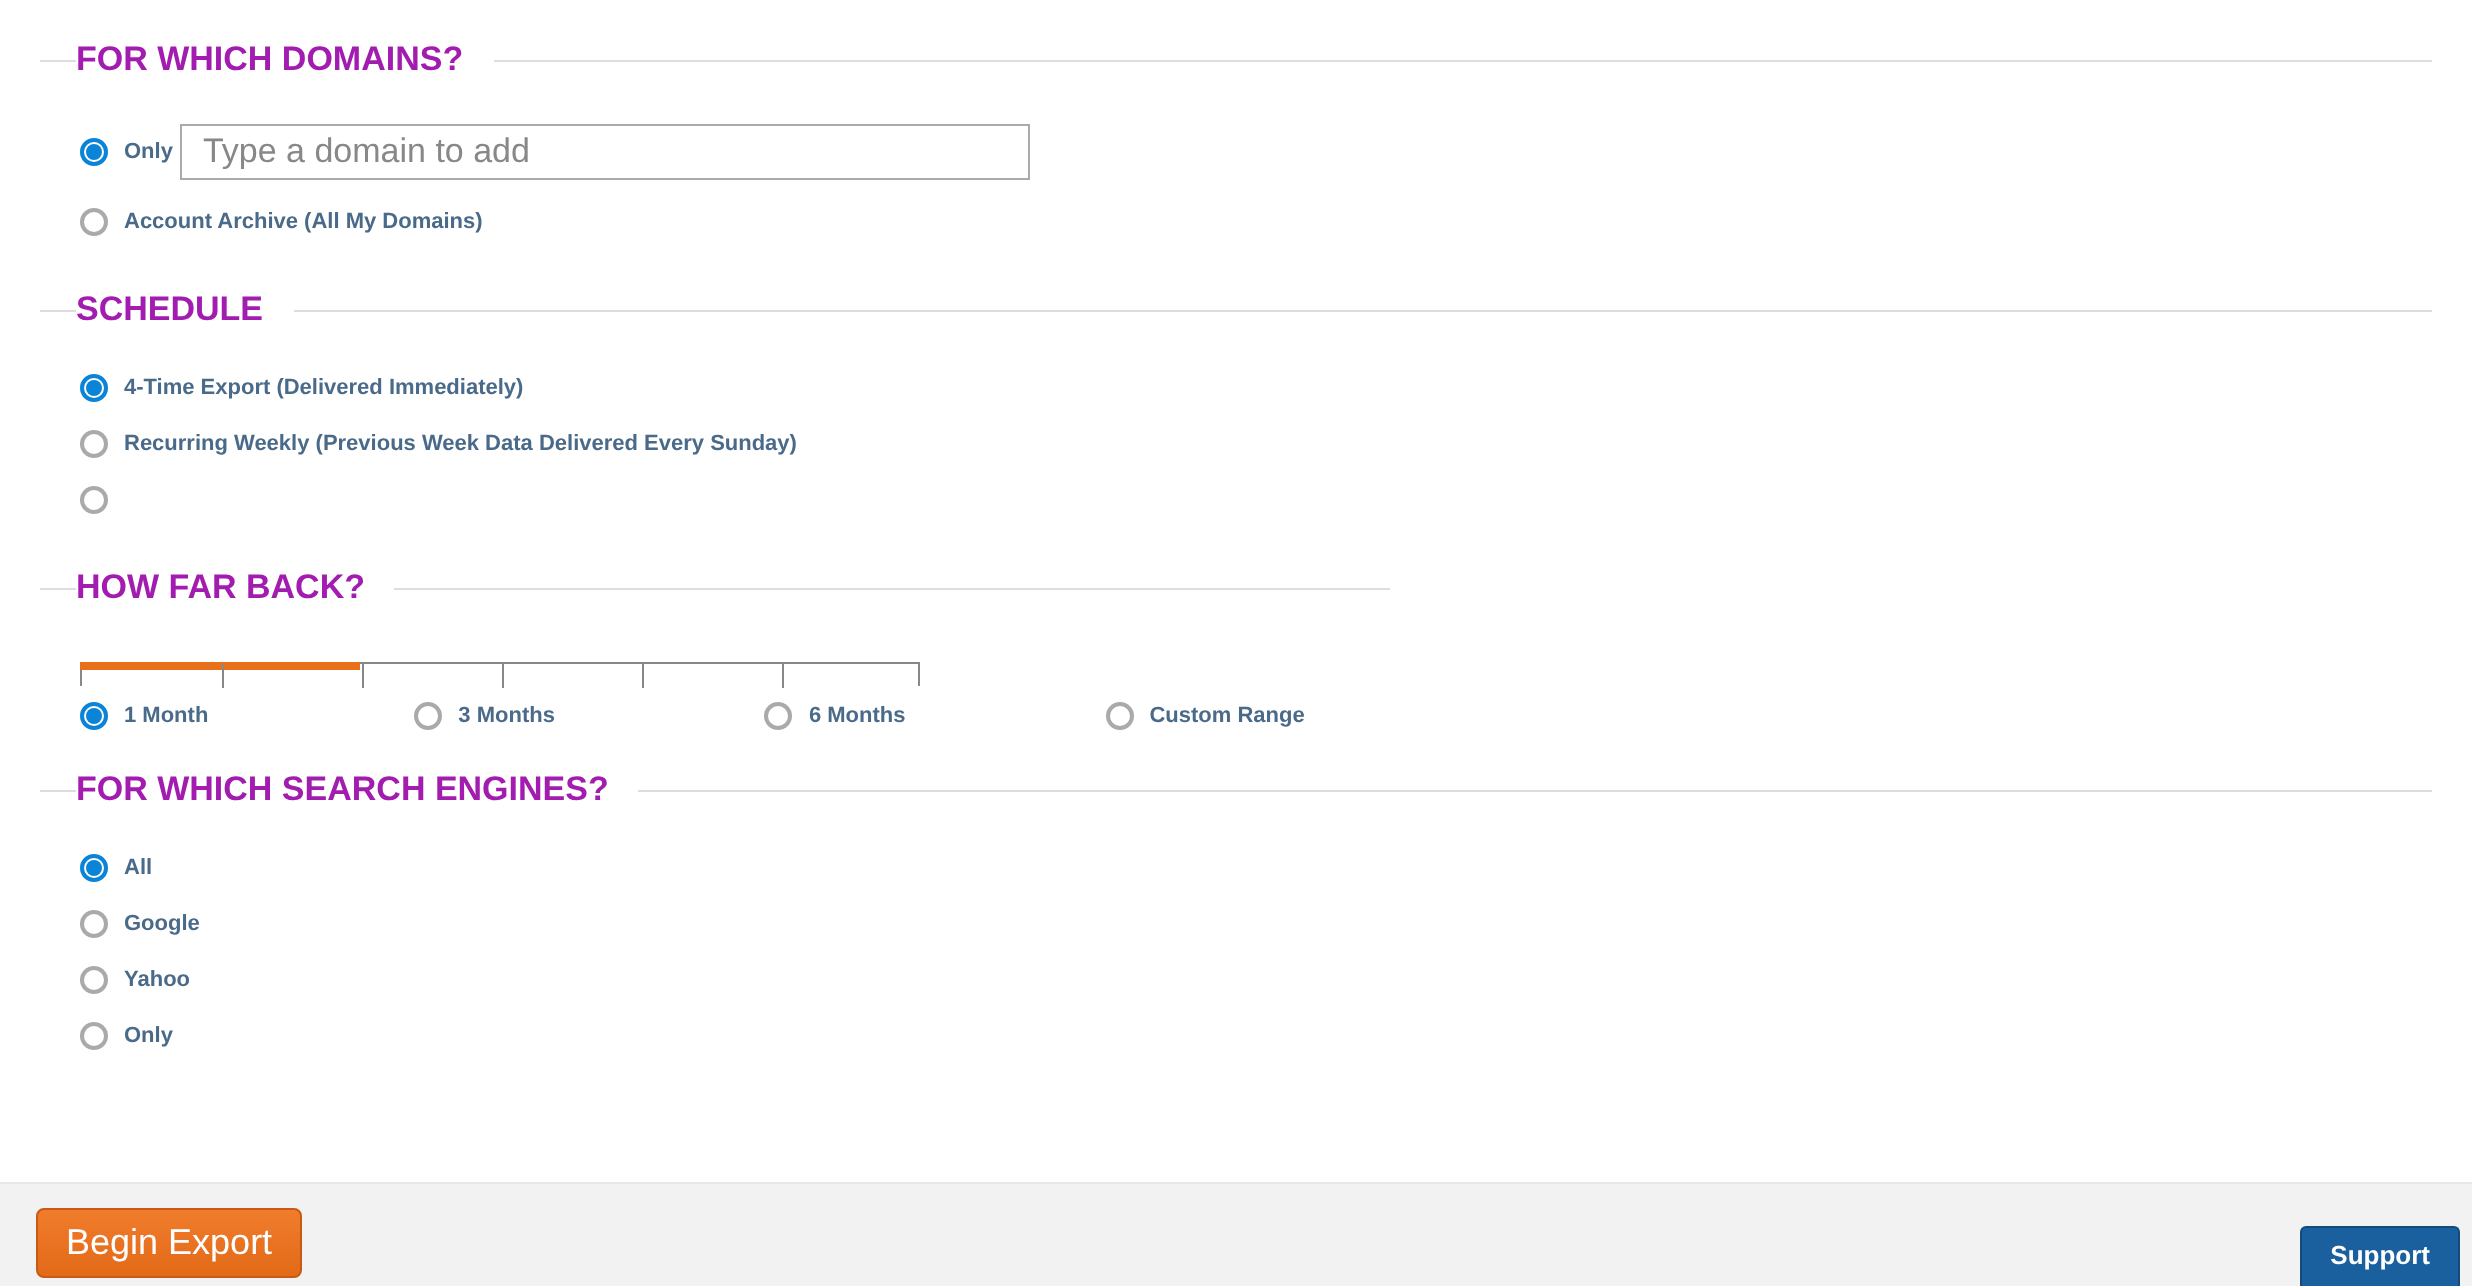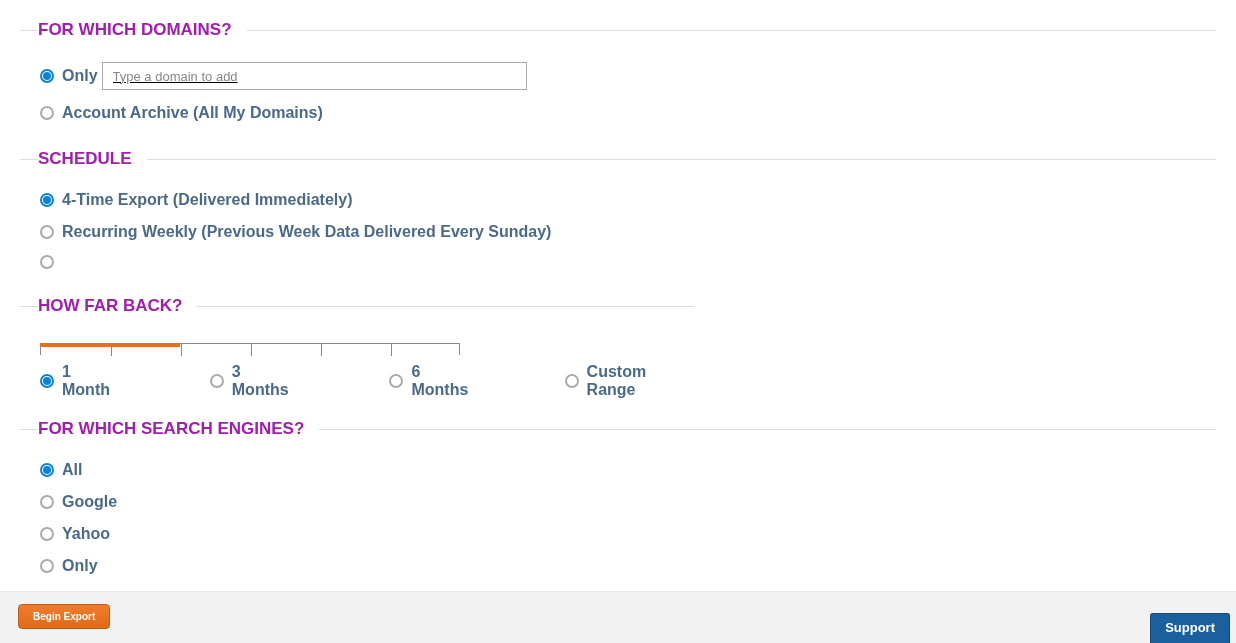--- a/index.html
+++ b/index.html
@@ -55,32 +55,31 @@
       content: "";
       position: absolute;
       top: 1px; left: 1px;
       width: 8px; height: 8px;
       border-radius: 50%;
       background: #0b84d8;
     }
     .option-label {
       color: #4a6a8a;
       font-weight: 600;
-      font-size: 16px;
+      font-size: 11px;
       cursor: pointer;
     }
     .domain-input {
       width: 425px;
       height: 28px;
       border: 1px solid #aaa;
       padding: 0 10px;
-      font-size: 13px;
+      font-size: 17px;
       margin-left: 4px;
       outline: none;
-      text-decoration: underline;
     }
     .domain-input::placeholder { color: #888; }
 
     
     .slider-area {
       padding: 12px 0 0 20px;
     }
     .slider-track {
       position: relative;
       width: 420px;
@@ -129,22 +128,22 @@
       left: 0; right: 0; bottom: 0;
       background: #f2f2f2;
       border-top: 1px solid #e7e7e7;
       padding: 12px 18px 14px;
       height: 52px;
     }
     .begin-btn {
       background: linear-gradient(#f07c2c, #e26a18);
       border: 1px solid #c85a14;
       color: #fff;
-      font-weight: 700;
-      font-size: 10px;
+      font-weight: 400;
+      font-size: 18px;
       padding: 6px 14px;
       border-radius: 4px;
       cursor: pointer;
     }
     .support-tab {
       position: absolute;
       right: 6px;
       bottom: 0;
       background: #1a5f9e;
       color: #fff;

